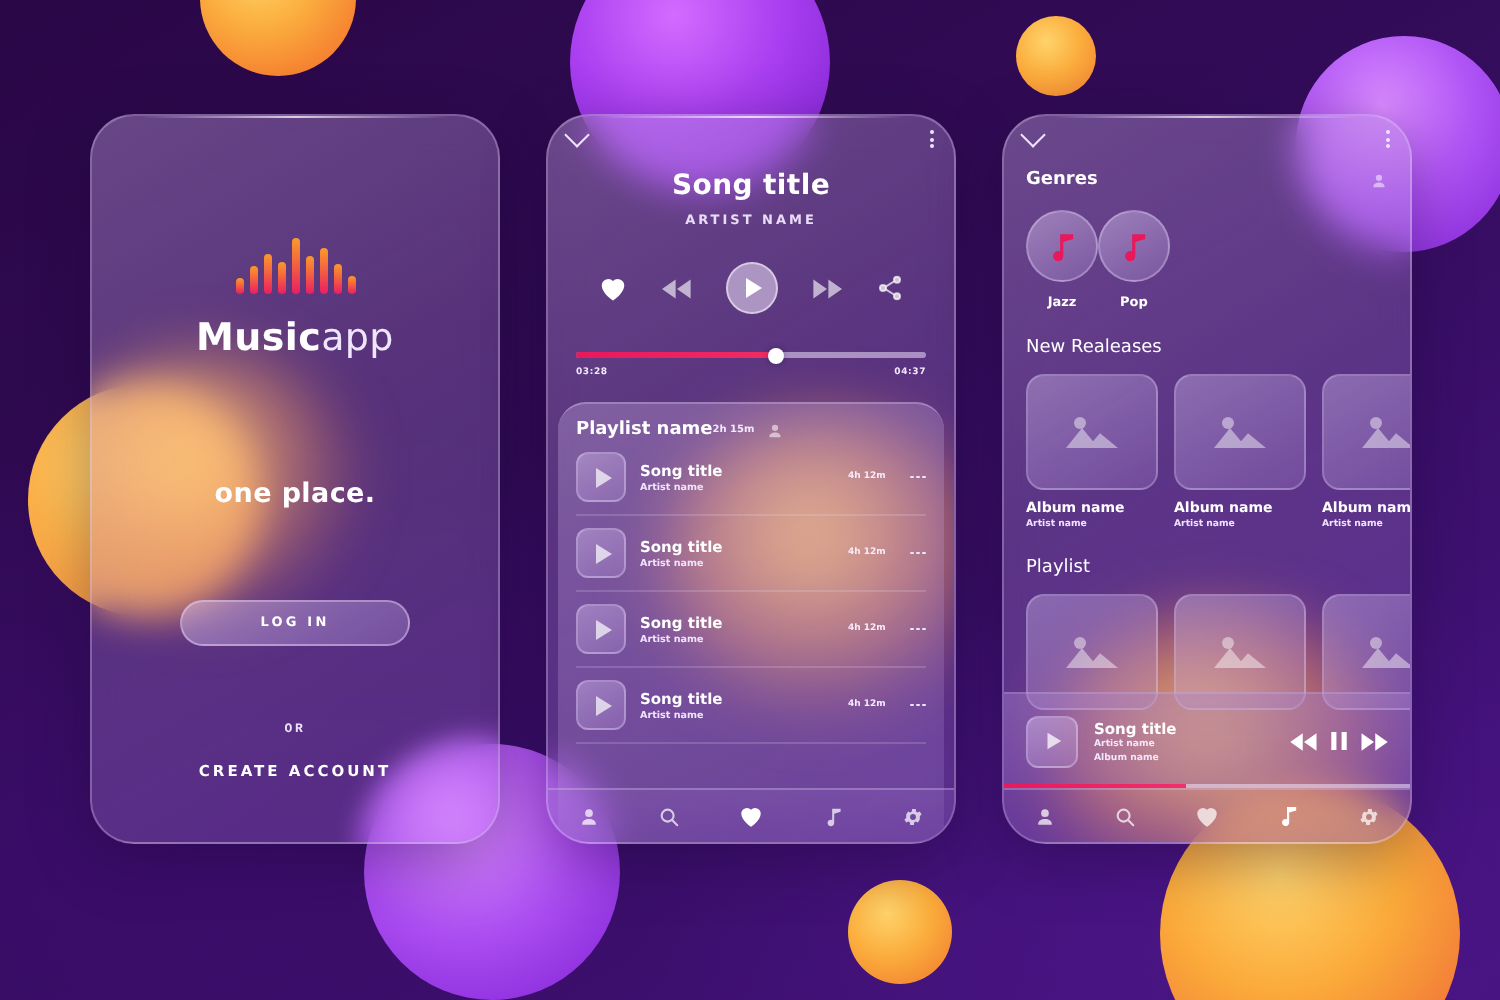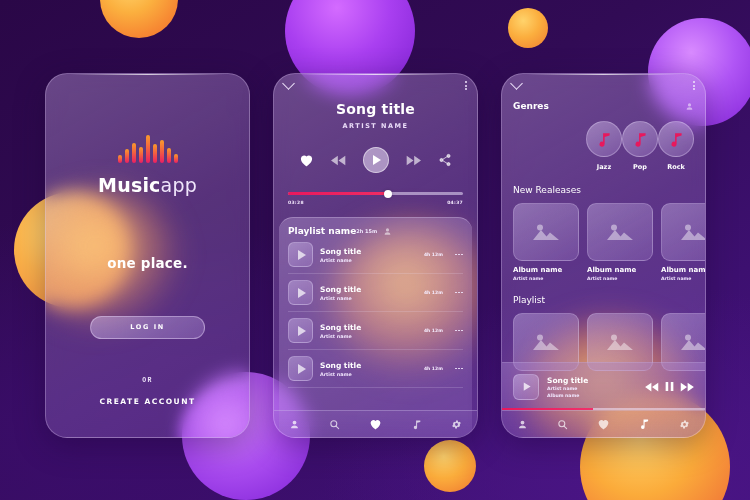--- a/index.html
+++ b/index.html
@@ -78,21 +78,20 @@
   .phone {
     position: absolute;
     width: 205px;
     height: 365px;
     border-radius: 22px;
     background: linear-gradient(150deg, rgba(197,166,226,0.40) 0%, rgba(168,132,205,0.33) 45%, rgba(150,110,195,0.30) 100%);
     border: 1px solid rgba(226,205,245,0.32);
     box-shadow: 0 8px 30px rgba(25,2,50,0.35);
     backdrop-filter: blur(9px);
     overflow: hidden;
-    margin-top: 16px;
   }
   .phone::before {
     content: "";
     position: absolute; top: 0; left: 12%; right: 12%; height: 1px;
     background: linear-gradient(90deg, rgba(255,255,255,0) 0%, rgba(255,255,255,.75) 50%, rgba(255,255,255,0) 100%);
   }
   #phone1 { left: 45px;  top: 57px; }
   #phone2 { left: 273px; top: 57px; }
   #phone3 { left: 501px; top: 57px; }
 
@@ -260,21 +259,21 @@
   .nav-ico.active { opacity: 1; }
 
   
   .s3 { position: relative; z-index: 3; height: 100%; padding: 0 11px; overflow: hidden; }
   .sec-head {
     display: flex; align-items: center; justify-content: space-between;
     margin-top: 5px;
   }
   .sec-title { color: #fff; font-size: 9px; font-weight: bold; }
 
-  .genres { display: flex; justify-content: flex-end; margin-top: 10px; }
+  .genres { display: flex; justify-content: flex-start; margin-top: 10px; }
   .genre { text-align: center; cursor: pointer; }
   .genre-circle {
     width: 36px; height: 36px; border-radius: 50%;
     background: linear-gradient(150deg, rgba(224,205,246,0.45) 0%, rgba(178,145,215,0.30) 100%);
     border: 1px solid rgba(240,228,255,0.32);
     display: flex; align-items: center; justify-content: center;
     margin: 0 auto;
   }
   .genre-label { color: #fff; font-size: 6.5px; font-weight: bold; margin-top: 6px; }
 
@@ -562,28 +561,20 @@
         <div class="genre-label">Jazz</div>
       </div>
       <div class="genre">
         <div class="genre-circle">
           <svg width="15" height="17" viewBox="0 0 20 24">
               <path fill="#e8185d" d="M8 3v12.2a3.6 3.6 0 1 0 2.2 3.3V8.4l7-2V3z"></path>
             </svg>
         </div>
         <div class="genre-label">Pop</div>
       </div>
-      <div class="genre">
-        <div class="genre-circle">
-          <svg width="15" height="17" viewBox="0 0 20 24">
-              <path fill="#e8185d" d="M8 3v12.2a3.6 3.6 0 1 0 2.2 3.3V8.4l7-2V3z"></path>
-            </svg>
-        </div>
-        <div class="genre-label">Rock</div>
-      </div>
     </div>
 
     <div class="sec-title-2">New Realeases</div>
     <div class="cards">
       <div class="album">
         <div class="album-art">
           <svg width="30" height="24" viewBox="0 0 30 24">
               <path fill="rgba(255,255,255,.45)" d="M2 20l8-10 5.5 6.6 3.5-4L28 20z"></path>
               <circle cx="9" cy="7.5" r="3" fill="rgba(255,255,255,.45)"></circle>
             </svg>

